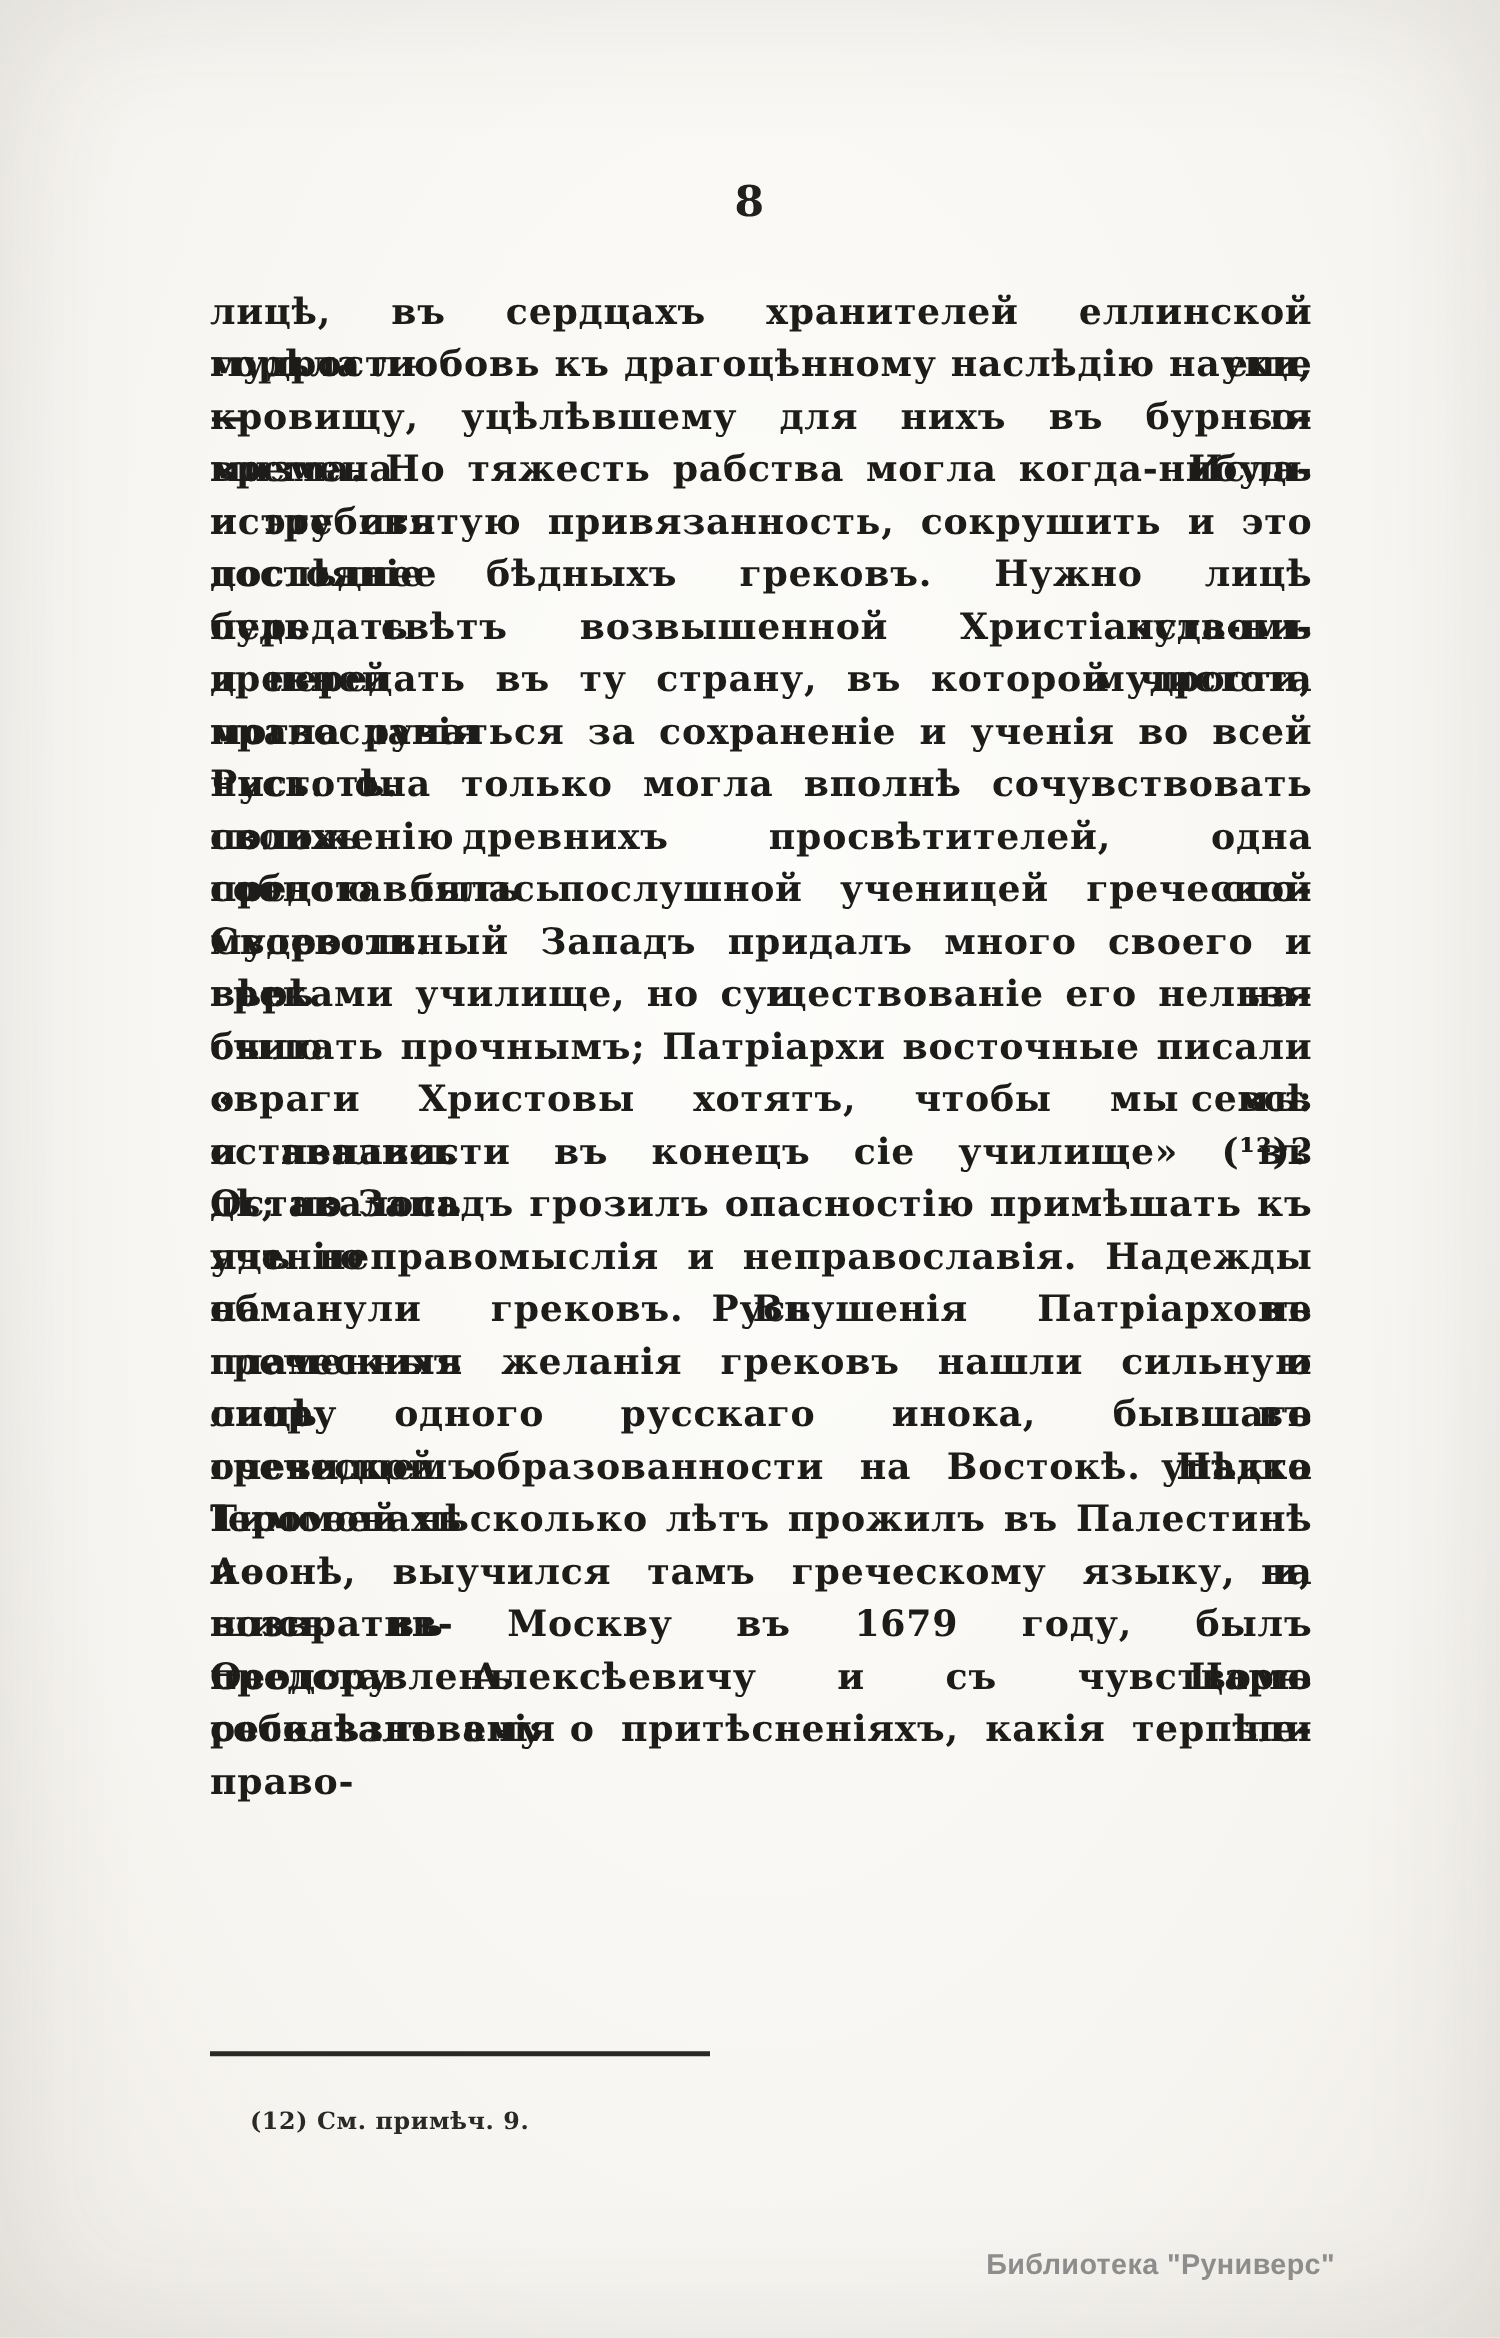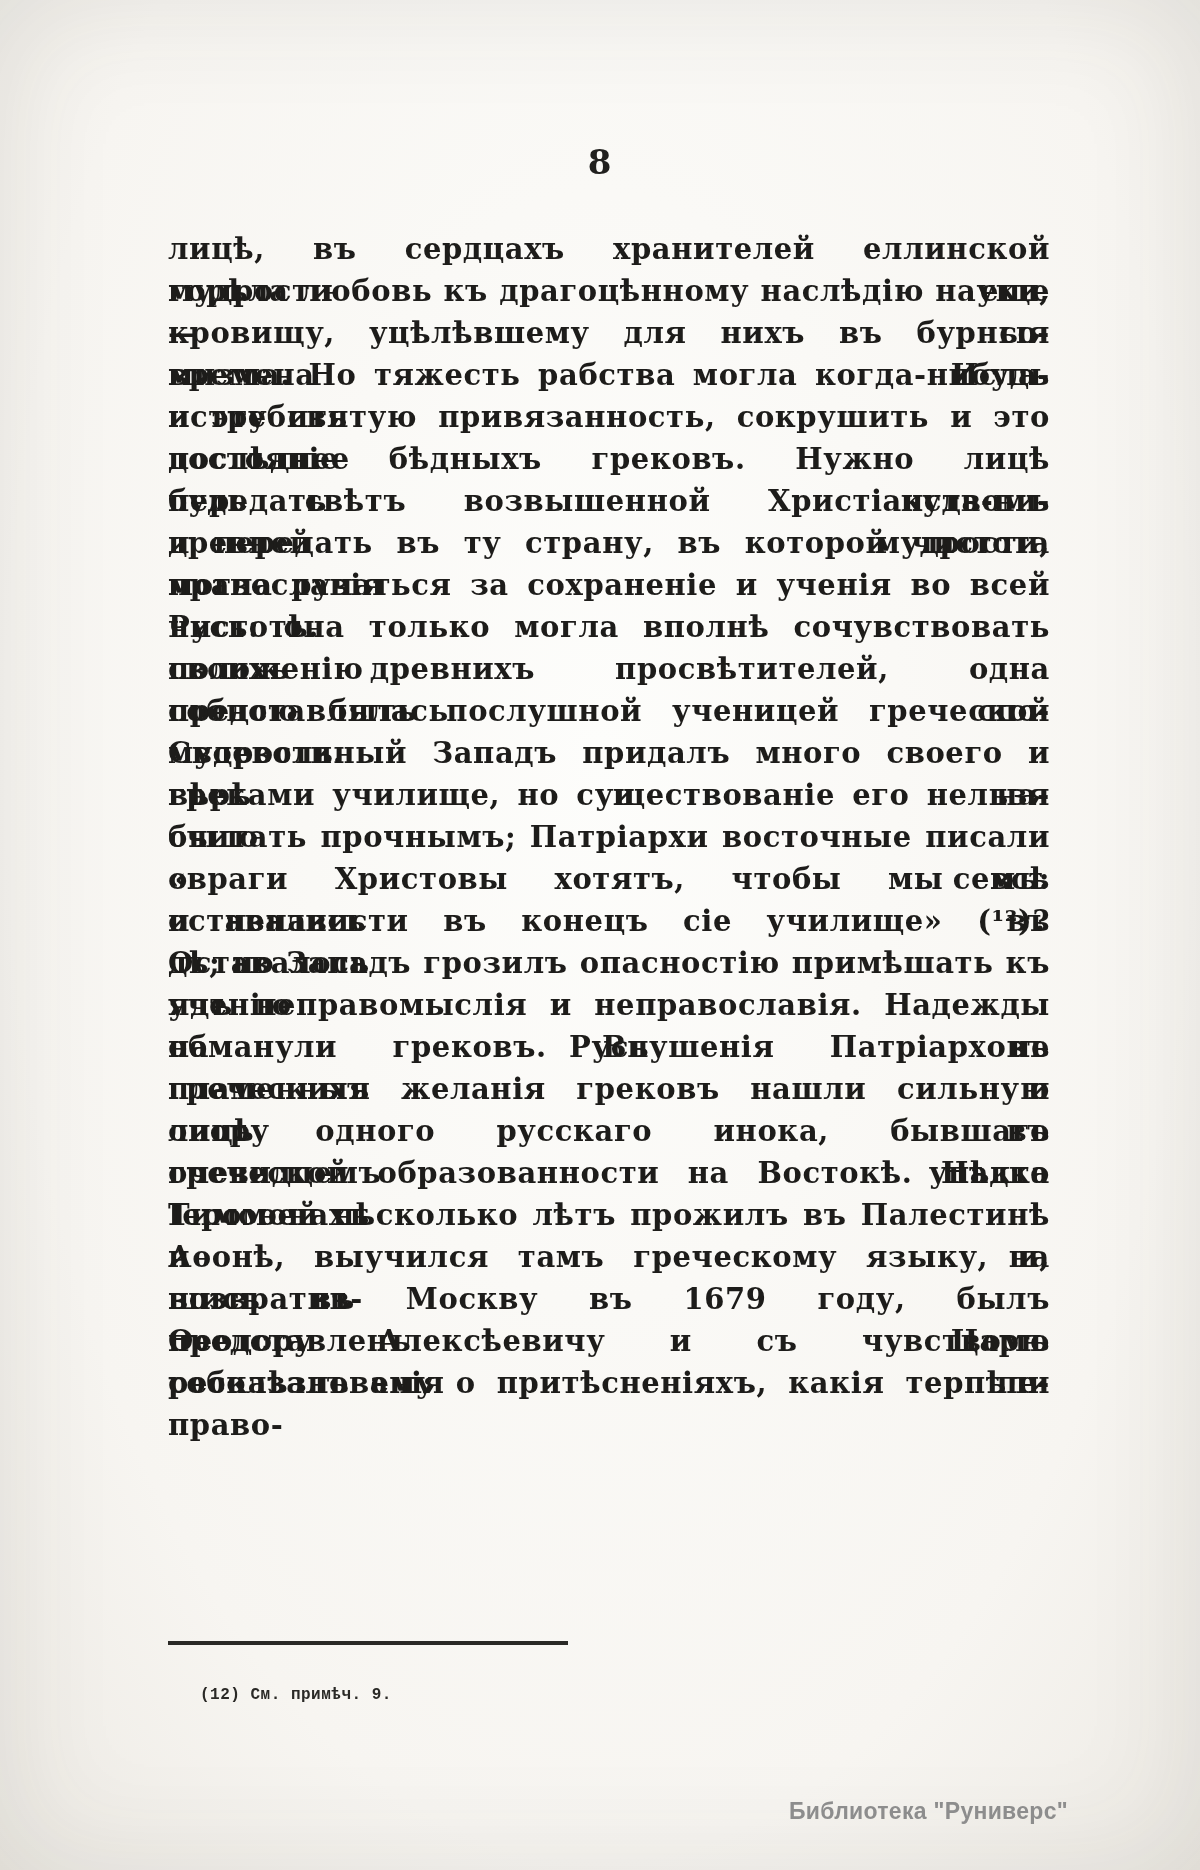--- a/index.html
+++ b/index.html
@@ -53,25 +53,24 @@
     width: 400px;
     height: 0;
     border: none;
     border-top: 4px solid #2a2926;
     margin: 0;
   }
   .footnote {
     position: absolute;
     top: 1686px;
     left: 200px;
-    font-size: 16px;
+    font-size: 19px;
     font-weight: bold;
     letter-spacing: 0.5px;
     color: #2a2926;
-    font-family: Liberation Mono, monospace;
   }
   .watermark {
     position: absolute;
     top: 1798px;
     right: 132px;
     font-family: "Liberation Sans", "DejaVu Sans", sans-serif;
     font-size: 23px;
     font-weight: bold;
     color: #8d8d8d;
     letter-spacing: 0.3px;

